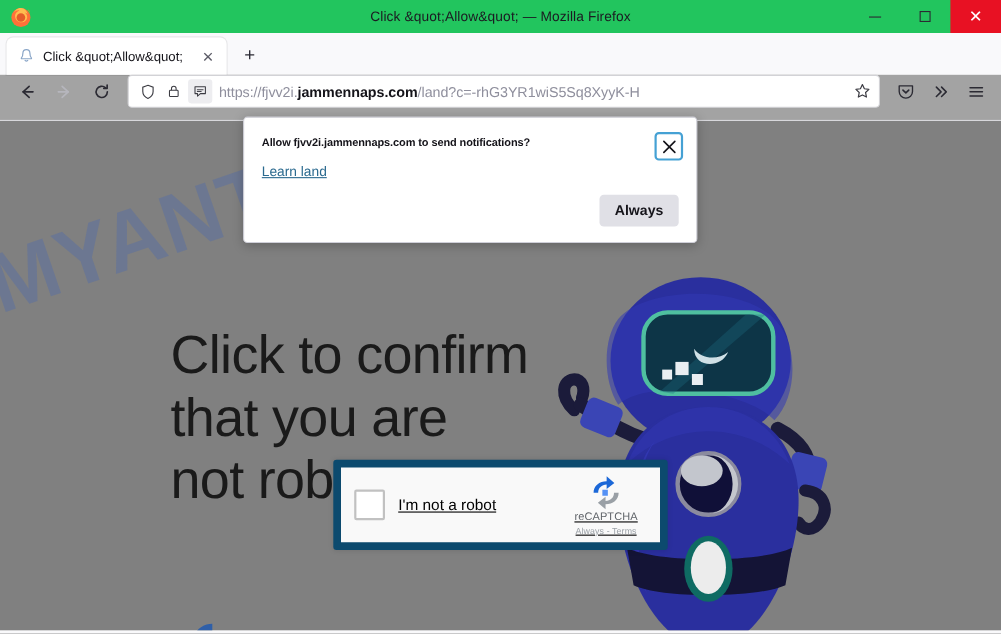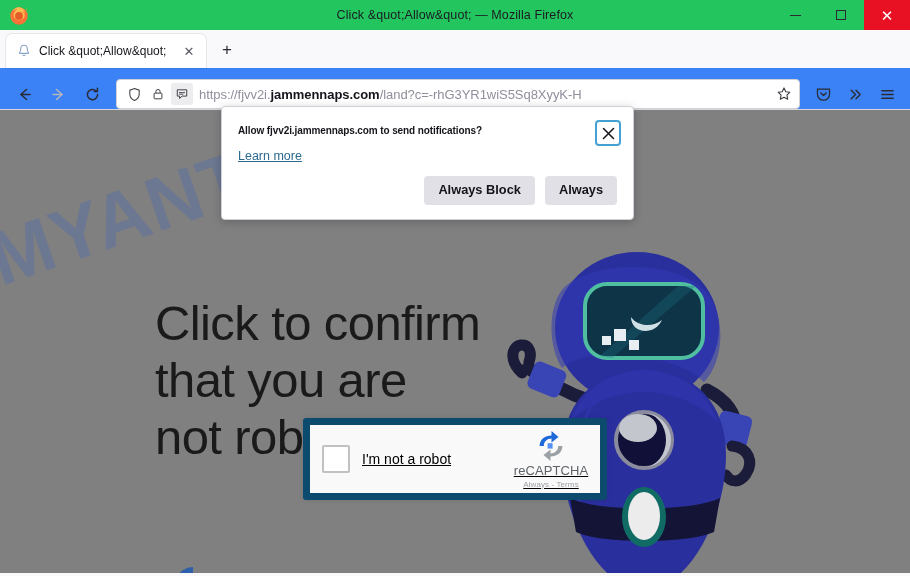--- a/index.html
+++ b/index.html
@@ -56,21 +56,21 @@
     font-size:13px; color:#5b5b66; flex:0 0 18px;
   }
   .newtab {
     width:30px; height:30px; margin-left:6px; margin-bottom:3px;
     display:flex; align-items:center; justify-content:center;
     font-size:17px; color:#2b2a33; font-weight:300;
   }
 
   
   .navbar {
-    height: 42px; background:#3b82f6; display:flex; align-items:flex-end;
+    height: 42px; background:#a3a3a3; display:flex; align-items:flex-start;
     padding: 0 8px; gap: 2px;
     border-bottom: 1px solid #d7d7db;
   }
   .navbtn {
     width: 32px; height:30px; display:flex; align-items:center; justify-content:center;
     color:#2b2a33;
   }
   .navbtn.disabled { color:#b6b6bd; }
 
   .urlbar {
@@ -121,21 +121,21 @@
     background:#f9f9f9; border:7px solid #0c4a6e; border-radius:3px;
     box-shadow: 0 0 4px 1px rgba(0,0,0,.08);
     display:flex; align-items:center; padding: 0 12px; text-decoration: underline;
   }
   .rc-check {
     width: 28px; height:28px; background:#fff; border:2px solid #c1c1c1;
     border-radius:2px; flex:0 0 28px;
   }
   .rc-label { font-size: 14px; color:#000; margin-left: 12px; flex:1 1 auto; }
   .rc-brand { display:flex; flex-direction:column; align-items:center; width: 74px; flex:0 0 74px; }
-  .rc-brand-name { font-size:13px; color:#5f6368; margin-top:1px; letter-spacing:.1px; }
+  .rc-brand-name { font-size:10px; color:#5f6368; margin-top:1px; letter-spacing:.1px; }
   .rc-brand-legal { font-size:8px; color:#9aa0a6; margin-top:2px; letter-spacing:.1px;}
 
   
   .doorhanger {
     position:absolute; left:221px; top:106px; width: 413px;
     background:#fff; border:1px solid #cfcfd8; border-radius: 4px;
     box-shadow: 0 2px 10px rgba(0,0,0,.22);
     padding: 15px 16px 14px 16px; z-index: 20;
   }
   .dh-title {
@@ -321,25 +321,22 @@
       <svg width="46" height="46" viewBox="0 0 46 46">
         <path d="M23 5 a18 18 0 0 0 -13 30.5 l6.4 -6.4 A9 9 0 0 1 23 14 z" fill="#2f5fa8"></path>
         <path d="M10 35.5 a18 18 0 0 0 28.2 -3.7 l-7.8 -4.5 A9 9 0 0 1 16.4 29.1 z" fill="#8a8a8a"></path>
       </svg>
 
     </div>
   </div>
 
   <div class="doorhanger">
     <div class="dh-title">Allow fjvv2i.jammennaps.com to send notifications?</div>
-    <span class="dh-link">Learn more</span>
+    <span class="dh-link">Learn land</span>
     <div class="dh-actions">
-      <button class="dh-btn">
-        <span>Always Block</span>
-      </button>
       <button class="dh-btn">
         <span>Always</span>
       </button>
     </div>
     <div class="dh-close">
       <svg width="13" height="13" viewBox="0 0 13 13">
         <path d="M1.5 1.5 L11.5 11.5 M11.5 1.5 L1.5 11.5" stroke="#15141a" stroke-width="1.5" stroke-linecap="round"></path>
       </svg>
     </div>
   </div>

